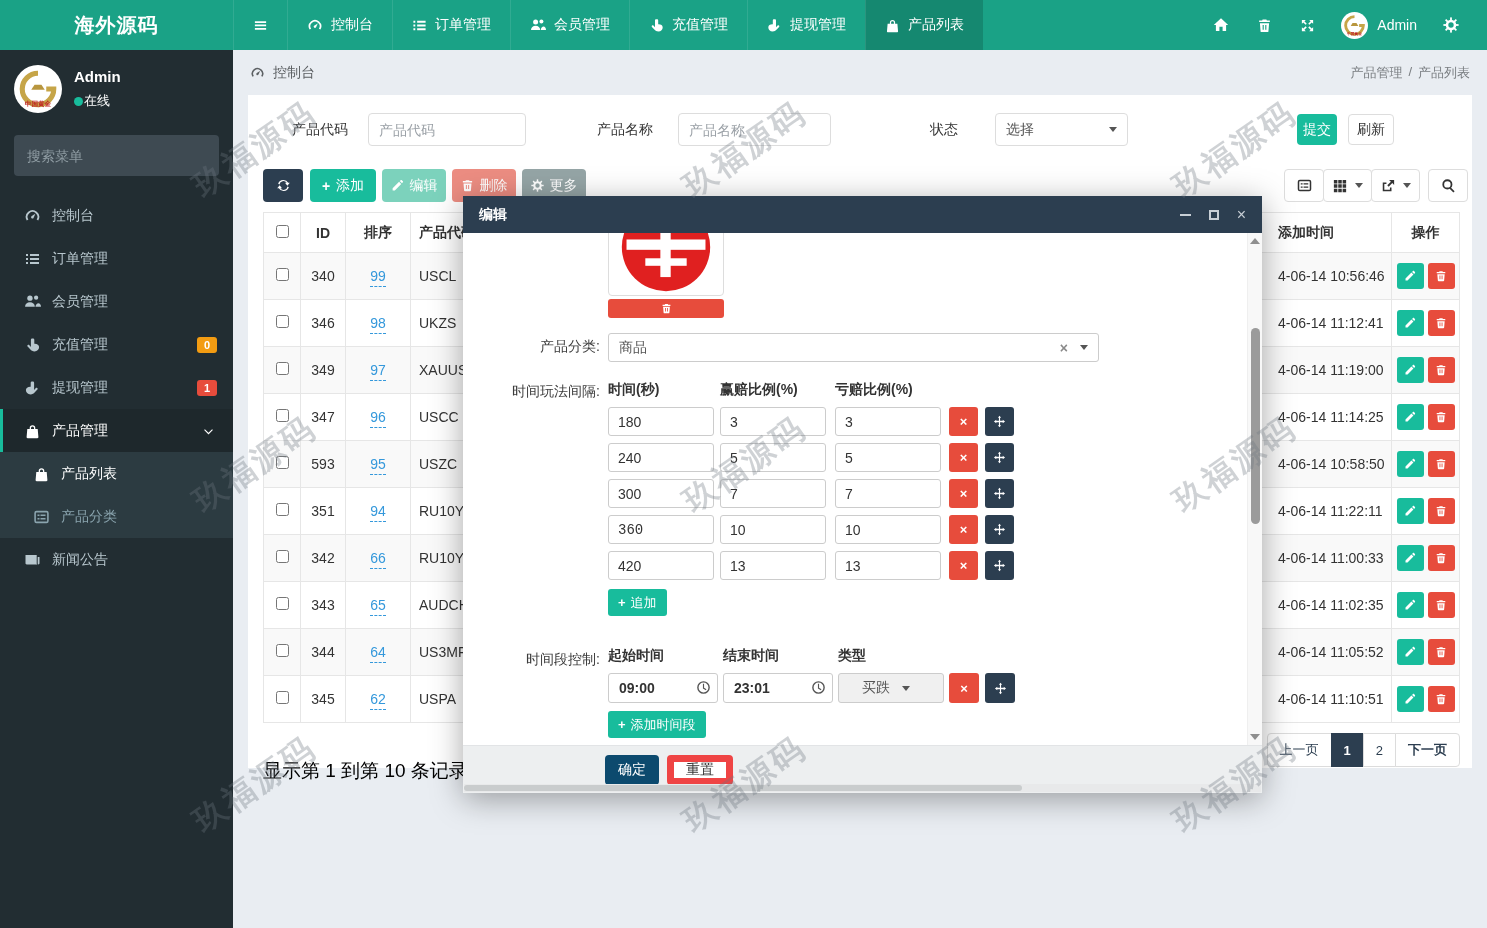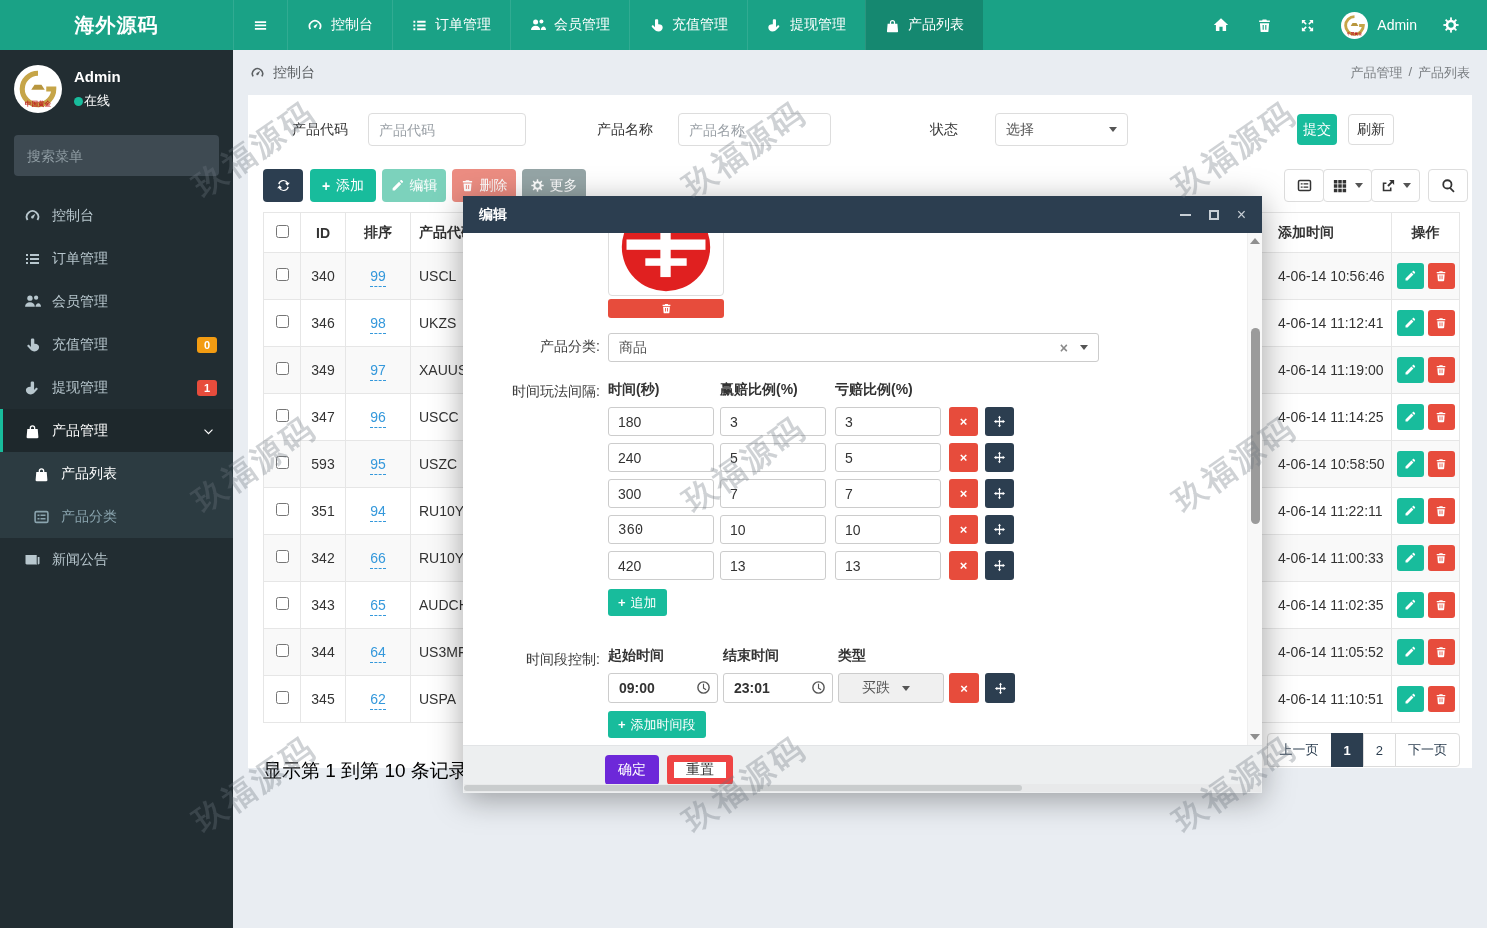--- a/index.html
+++ b/index.html
@@ -74,21 +74,21 @@
   .grid tbody tr:nth-child(odd) { background:#f9f9f9; }
   .col-code-cell { text-align:left !important; padding-left:8px; }
   .col-time-cell { text-align:left !important; padding-left:16px; }
   .sort-link { color:#3498db; text-decoration:none; border-bottom:1px dashed #3498db; padding-bottom:2px; cursor:pointer; }
   .act-btn { display:inline-flex; align-items:center; justify-content:center; width:27px; height:26px; border-radius:3px; border:none; cursor:pointer; color:#fff; margin:0 2px; }
   .act-edit { background:#18bc9c; } .act-del { background:#e74c3c; }
   .summary { position:absolute; left:15px; top:647px; font-size:19px; color:#000000;margin-top:16px; }
   .pager { position:absolute; right:12px; top:638px; display:flex; }
   .pg { min-width:33px; padding:0 12px; height:34px; display:flex; align-items:center; justify-content:center; background:#fff; border:1px solid #dcdcdc; margin-left:-1px; color:#2c3e50; font-size:13px; cursor:pointer; }
   .pg.first { border-radius:4px 0 0 4px; margin-left:0; }
-  .pg.last { border-radius:0 4px 4px 0; }
+  .pg.last { border-radius:0 4px 4px 0;font-weight:bold; }
   .pg.active { background:#2c3e50; border-color:#2c3e50; color:#fff; font-weight:bold; }
 
   
   .modal { position:absolute; left:463px; top:196px; width:799px; height:597px; background:#fff; z-index:50; box-shadow:0 6px 30px rgba(0,0,0,.35); }
   .m-head { height:37px; background:#2c3e50; display:flex; align-items:center; padding:0 16px; }
   .m-title { color:#fff; font-size:14px; font-weight:bold; }
   .m-ctrls { margin-left:auto; display:flex; align-items:center; gap:18px; color:#c8cfd6; }
   .mc-min { width:11px; height:2px; background:#c8cfd6; cursor:pointer; }
   .mc-max { width:10px; height:10px; border:2px solid #c8cfd6; cursor:pointer; }
   .mc-close { font-size:16px; line-height:1; cursor:pointer; }
@@ -107,21 +107,21 @@
   .col-h { position:absolute; font-weight:bold; color:#333; font-size:14px; }
   .m-input { position:absolute; width:106px; height:29px; border:1px solid #ccc; border-radius:3px; padding:0 9px; font-size:14px; color:#333; outline:none; font-family:inherit; }
   .sq-btn { position:absolute; width:29px; height:29px; border:none; border-radius:3px; color:#fff; display:inline-flex; align-items:center; justify-content:center; cursor:pointer; font-size:13px; font-weight:bold; }
   .sq-red { background:#e74c3c; } .sq-dark { background:#2c3e50; }
   .m-add { position:absolute; height:27px; background:#18bc9c; color:#fff; border:none; border-radius:3px; font-size:13px; padding:0 10px; display:inline-flex; align-items:center; gap:5px; cursor:pointer; font-family:inherit; }
   .time-wrap { position:absolute; width:110px; height:30px; }
   .time-wrap input { width:100%; height:100%; border:1px solid #ccc; border-radius:3px; padding:0 24px 0 10px; font-size:14px; font-weight:bold; color:#333; outline:none; font-family:inherit; }
   .time-wrap .ic { position:absolute; right:7px; top:7px; color:#555; }
   .type-select { background:#f0f0f0;padding-left:23px; }
   .m-foot { position:absolute; bottom:0; left:0; right:0; height:48px; background:#edeff0; border-top:1px solid #e2e4e6; display:flex; align-items:center; padding-left:142px; gap:8px; }
-  .btn-confirm { background:#6d28d9; color:#fff; height:30px; padding:0 13px; }
+  .btn-confirm { background:#0c4a6e; color:#fff; height:30px; padding:0 13px; }
   .btn-reset { background:#fff; border:7px solid #ef4444; color:#333; height:30px; padding:0 12px; }
   .hscroll { position:absolute; left:1px; right:1px; bottom:1px; height:8px; background:#e8e9ea; }
   .hthumb { width:70%; height:6px; margin-top:1px; background:#c9cccd; border-radius:3px; cursor:grab; }
 
   
   .wm { position:absolute; z-index:200; pointer-events:none; font-size:32px; font-weight:bold; letter-spacing:3px;
         color:rgba(108,118,128,.33); transform:translate(-50%,-50%) rotate(-35deg); white-space:nowrap; }
 </style>
 </head>
 <body>

